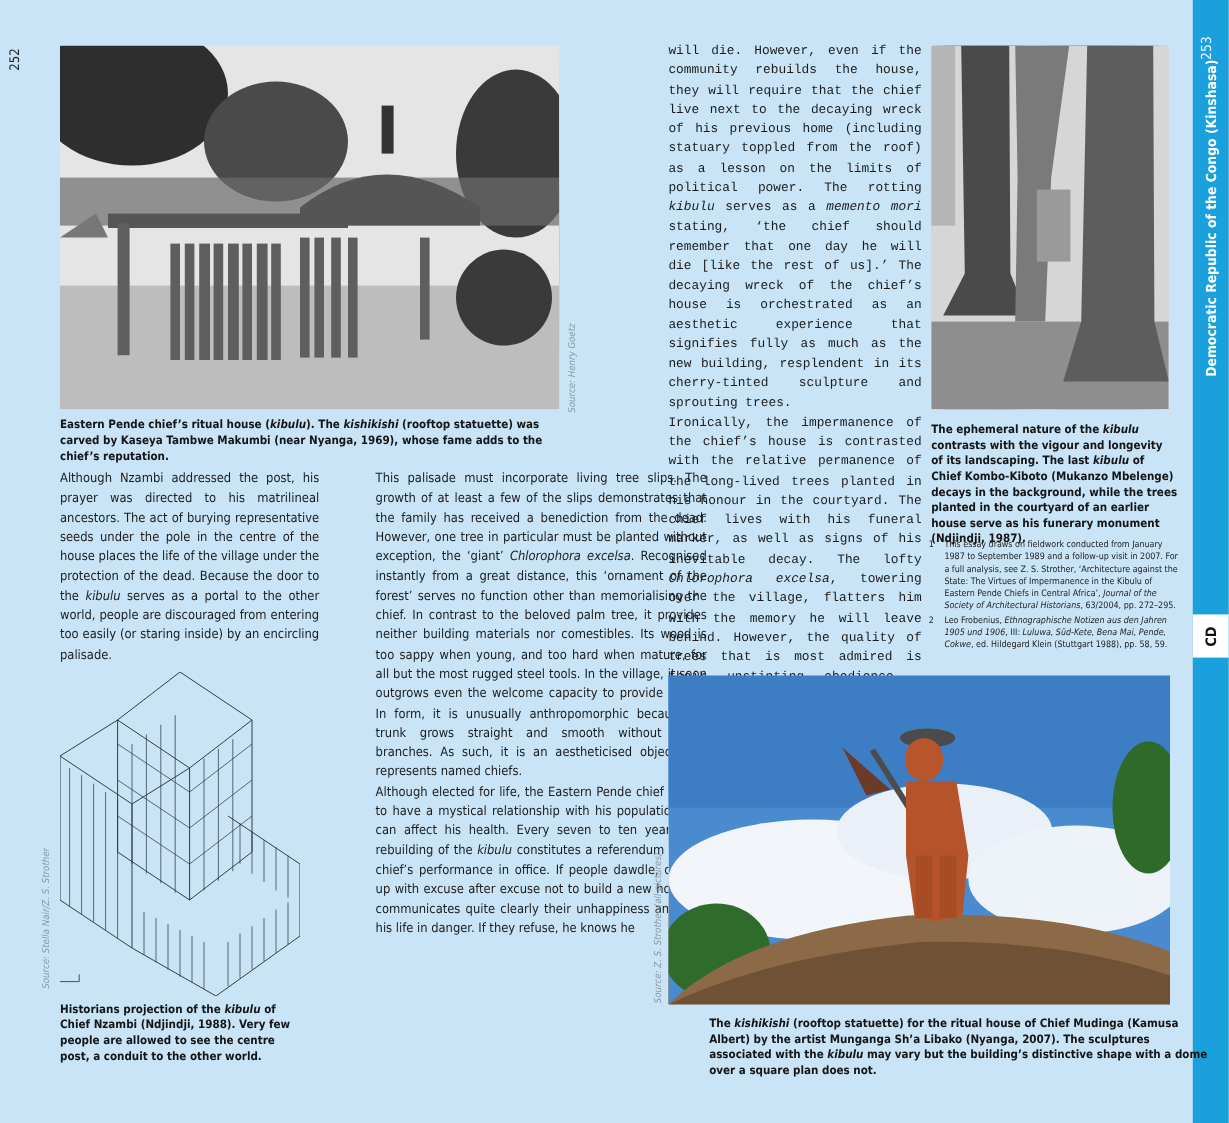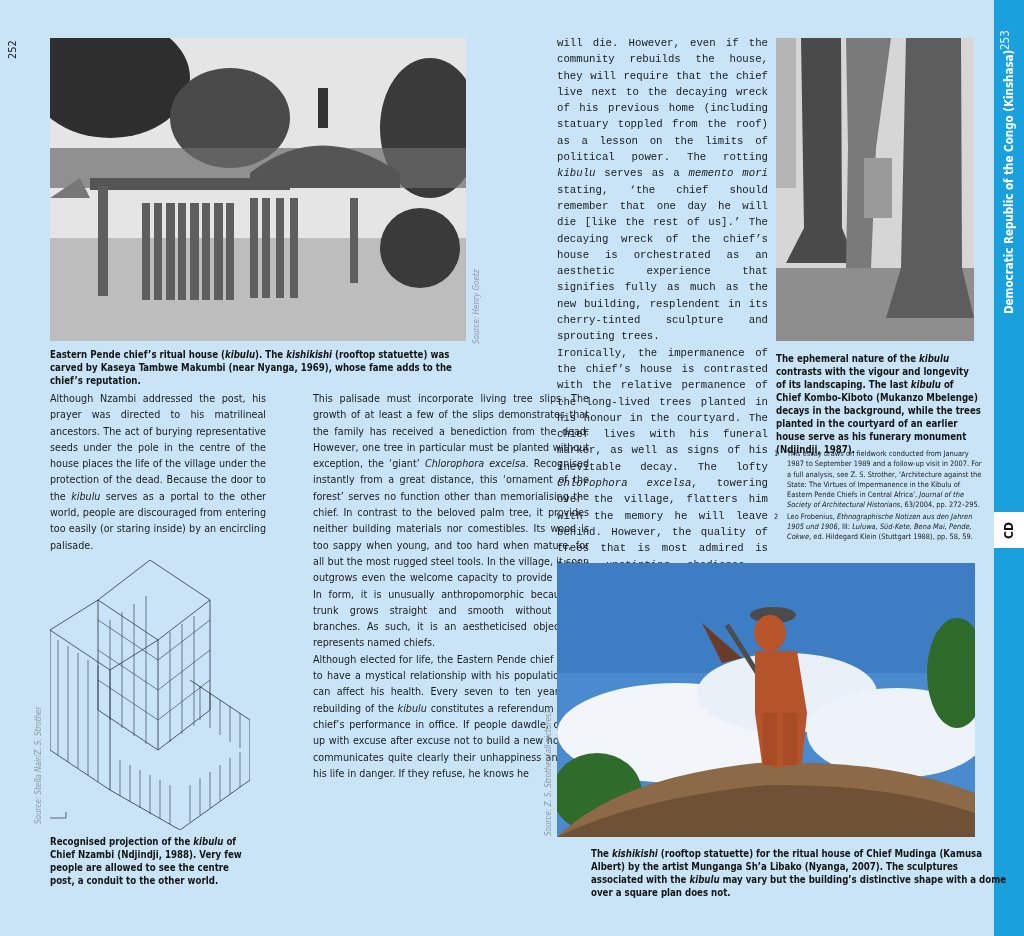--- a/index.html
+++ b/index.html
@@ -190,21 +190,21 @@
       <path d="M150 126 L150 160"></path>
         <path d="M160 133 L160 168"></path>
         <path d="M170 140 L170 175"></path>
         <path d="M180 146 L180 182"></path>
         <path d="M190 153 L190 188"></path>
     </g>
     <path d="M-2 252 L-2 258 L16 258 L16 252" stroke-width="0.7"></path>
   </svg>
 </div>
 <div class="abs credit credit-drawing">Source: Stella Nair/Z. S. Strother</div>
-<div class="abs caption cap-drawing"><span>Recognised projection of the </span><i>kibulu</i><span> of Chief Nzambi (Ndjindji, 1988). Very few people are allowed to see the centre post, a conduit to the other world.</span></div>
+<div class="abs caption cap-drawing"><span>Historians projection of the </span><i>kibulu</i><span> of Chief Nzambi (Ndjindji, 1988). Very few people are allowed to see the centre post, a conduit to the other world.</span></div>
 
 <div class="abs col col-2">
   <p><span>This palisade must incorporate living tree slips. The growth of at least a few of the slips demonstrates that the family has received a benediction from the dead. However, one tree in particular must be planted without exception, the ‘giant’ </span><i>Chlorophora excelsa</i><span>. Recognised instantly from a great distance, this ‘ornament of the forest’ serves no function other than memorialising the chief. In contrast to the beloved palm tree, it provides neither building materials nor comestibles. Its wood is too sappy when young, and too hard when mature, for all but the most rugged steel tools. In the village, it soon outgrows even the welcome capacity to provide shade. In form, it is unusually anthropomorphic because its trunk grows straight and smooth without lower branches. As such, it is an aestheticised object that represents named chiefs.</span></p>
   <p><span>Although elected for life, the Eastern Pende chief is held to have a mystical relationship with his population that can affect his health. Every seven to ten years, the rebuilding of the </span><i>kibulu</i><span> constitutes a referendum on the chief’s performance in office. If people dawdle, coming up with excuse after excuse not to build a new house, it communicates quite clearly their unhappiness and puts his life in danger. If they refuse, he knows he</span></p>
 </div>
 
 <div class="abs col col-3">
   <p><span>will die. However, even if the community rebuilds the house, they will require that the chief live next to the decaying wreck of his previous home (including statuary toppled from the roof) as a lesson on the limits of political power. The rotting </span><i>kibulu</i><span> serves as a </span><i>memento mori</i><span> stating, ‘the chief should remember that one day he will die [like the rest of us].’ The decaying wreck of the chief’s house is orchestrated as an aesthetic experience that signifies fully as much as the new building, resplendent in its cherry-tinted sculpture and sprouting trees.</span></p>
   <p><span>Ironically, the impermanence of the chief’s house is contrasted with the relative permanence of the long-lived trees planted in his honour in the courtyard. The chief lives with his funeral marker, as well as signs of his inevitable decay. The lofty </span><i>Chlorophora excelsa</i><span>, towering over the village, flatters him with the memory he will leave behind. However, the quality of trees that is most admired is their unstinting obedience – they grow where they are planted. The chief who does well models himself on a tree and accepts that his glory lies in subordinating his will to that of his people. The perpetual renewal of his house requires regular renegotiation of the social contract between the chief and his people and underscores their interdependence.</span></p>
 </div>

